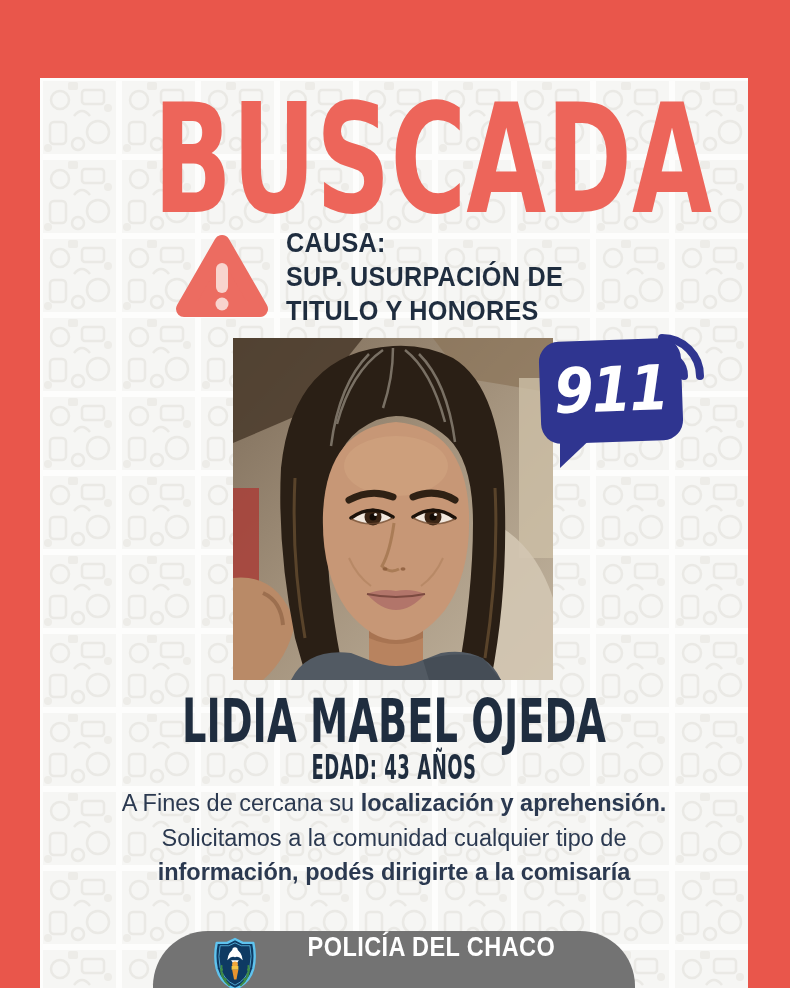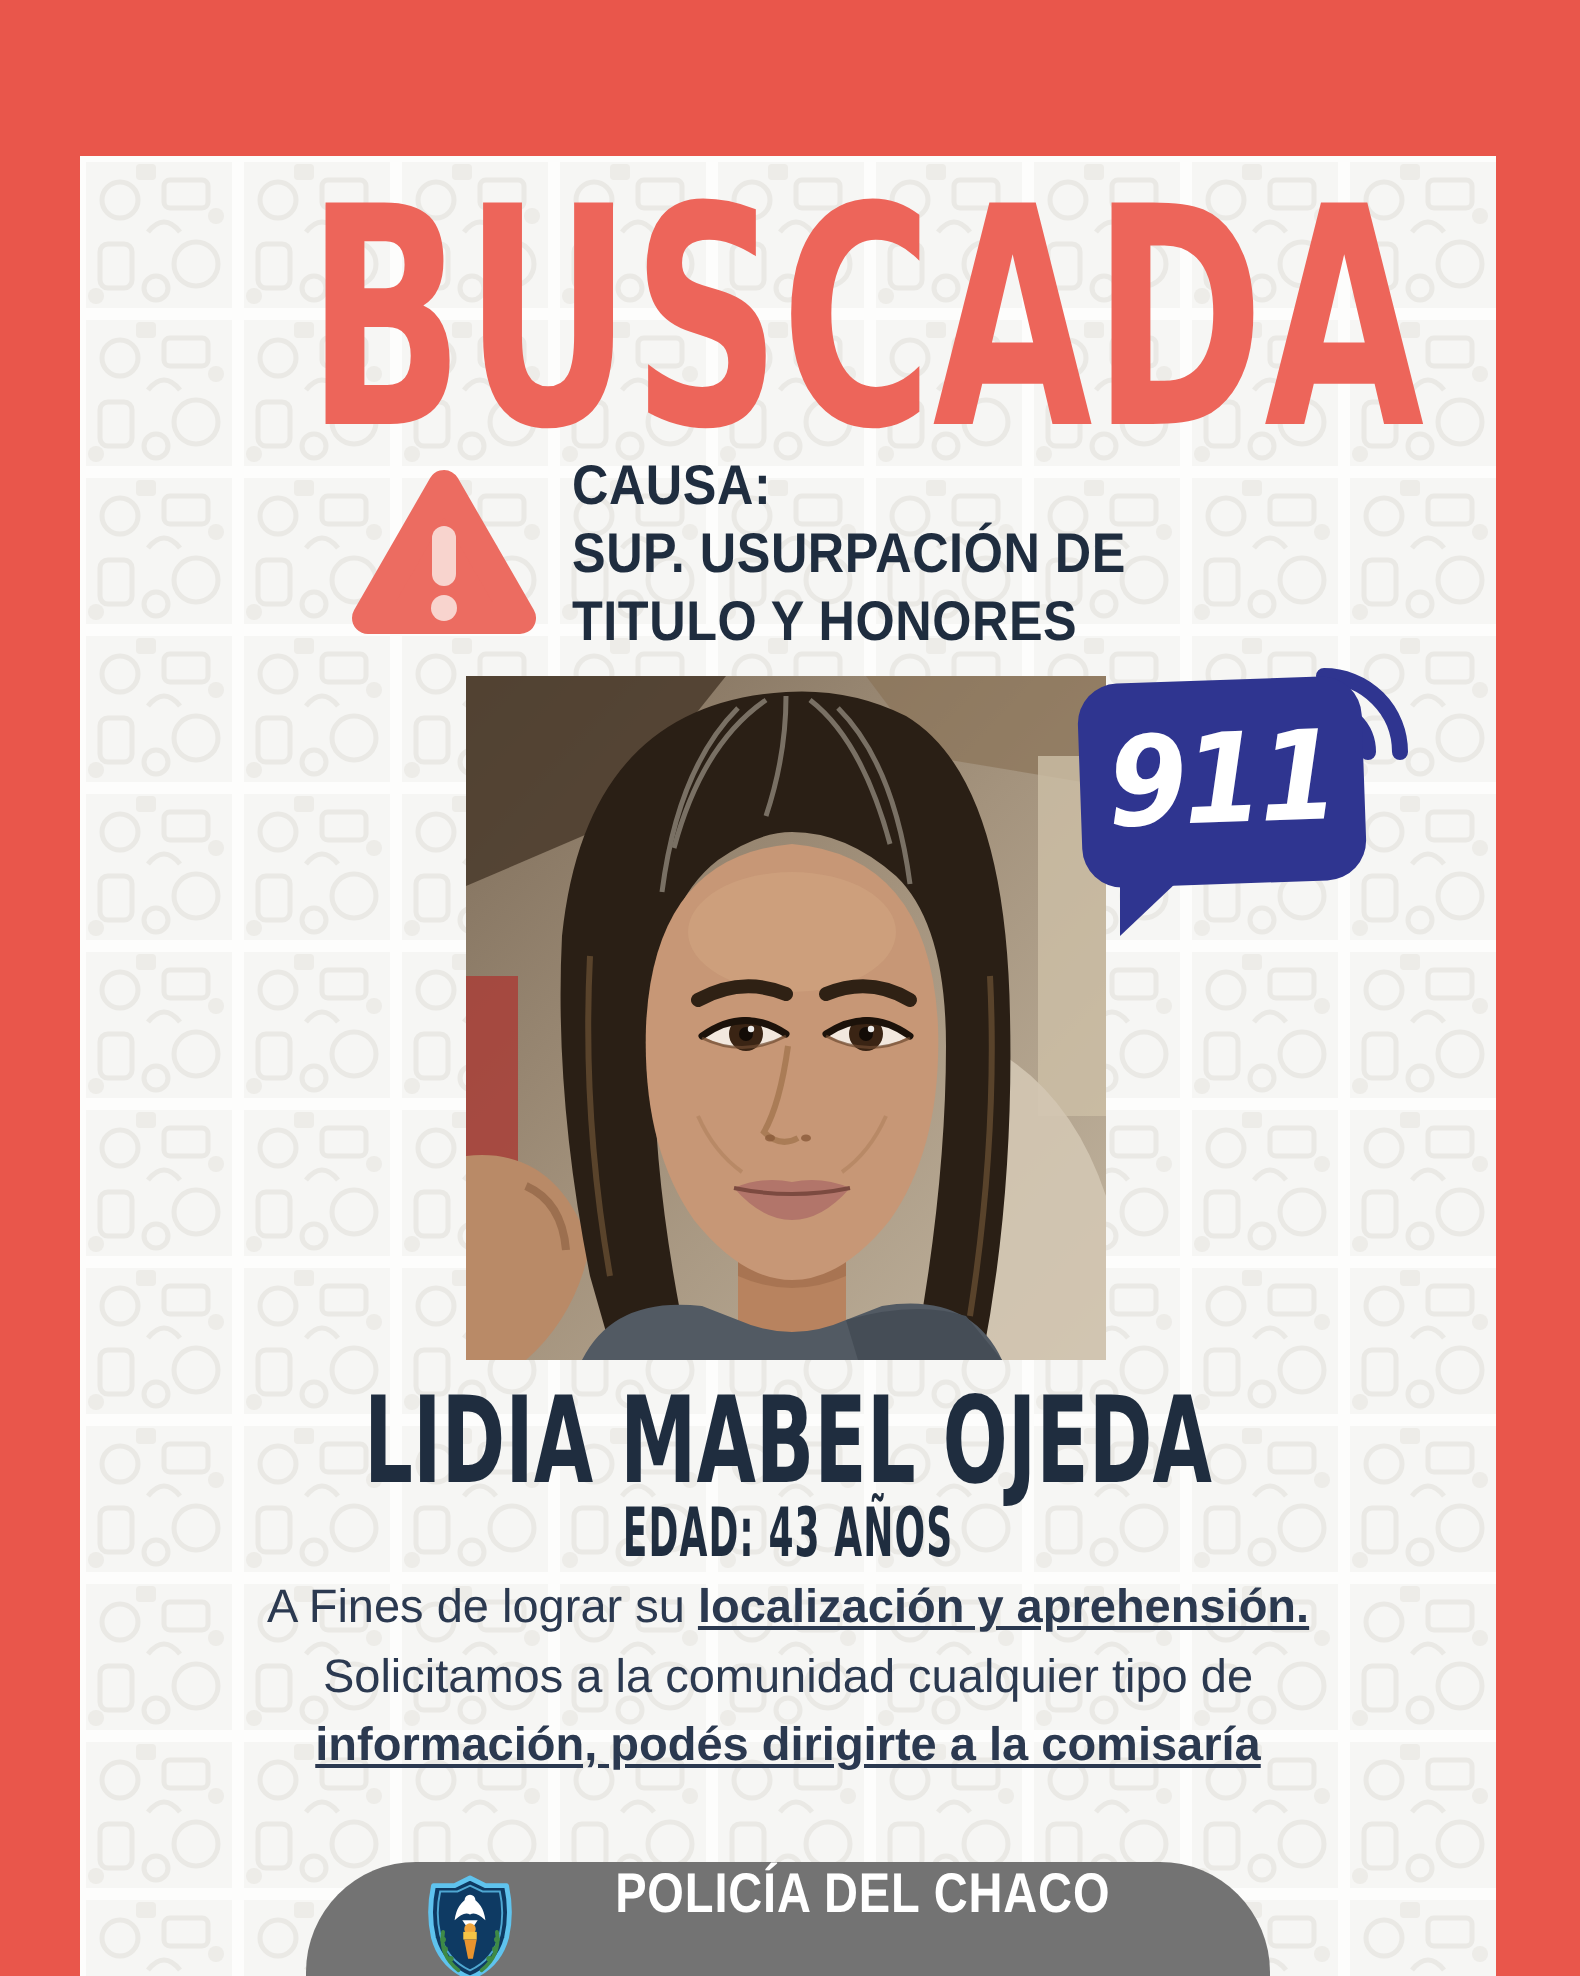--- a/index.html
+++ b/index.html
@@ -77,21 +77,21 @@
     transform:scaleX(.53); transform-origin:50% 50%; letter-spacing:1px;
   }
 
   
   .message{
     position:absolute; top:708px; left:50%; transform:translateX(-50%);
     width:640px; z-index:2; text-align:center;
     font-size:23.5px; line-height:34.5px; color:#2B3950;
   }
   .message p{ white-space:nowrap; }
-  .message strong{ font-weight:700;text-decoration:underline; }
+  .message strong{ font-weight:700; }
 
   
   .footer-bar{
     position:absolute; left:113px; top:853px; width:482px; height:62px; z-index:3;
     background:#737373; border-radius:55px 55px 0 0;
     display:flex; align-items:flex-start; justify-content:center; gap:24px;
   }
   .crest{ width:50px; height:54px; flex:0 0 auto; margin-top:6px; }
   .org{
     font-weight:700; font-size:28px; color:#FFFFFF; white-space:nowrap;
@@ -217,21 +217,21 @@
       </div>
       <svg class="tail" width="44" height="40" viewBox="0 0 44 40">
         <path d="M4 0 H42 L4 36 Z" fill="#2F3590"></path>
       </svg>
     </div>
 
     <div class="name">LIDIA MABEL OJEDA</div>
     <div class="age">EDAD: 43 AÑOS</div>
 
     <div class="message">
-      <p><span>A Fines de lograr su </span><strong>localización y aprehensión.</strong></p>
+      <p><span>A Fines de cercana su </span><strong>localización y aprehensión.</strong></p>
       <p><span>Solicitamos a la comunidad cualquier tipo de</span><strong></strong></p>
       <p><span></span><strong>información, podés dirigirte a la comisaría</strong></p>
     </div>
 
     <div class="footer-bar">
       <svg class="crest" viewBox="0 0 52 56">
         <path d="M26 2 L34 6 H45 Q48 20 45 33 Q41 48 26 54 Q11 48 7 33 Q4 20 7 6 H18 Z" fill="#0E3A63" stroke="#5FC3EE" stroke-width="2.5" stroke-linejoin="round"></path>
         <path d="M26 6 L32.5 9 H41.5 Q44 20 41.5 31.5 Q38 44.5 26 50 Q14 44.5 10.5 31.5 Q8 20 10.5 9 H19.5 Z" fill="none" stroke="#5FC3EE" stroke-width="1" opacity=".8"></path>
         <g fill="#FFFFFF">
           <path d="M26 12 q-7 3 -8 12 q5 -5 8 -3 q3 -2 8 3 q-1 -9 -8 -12 Z"></path>

